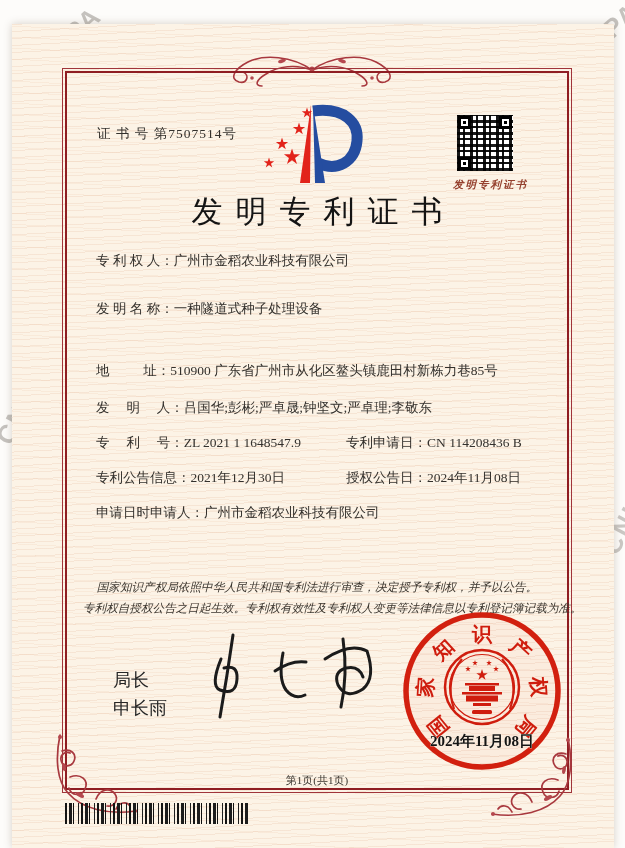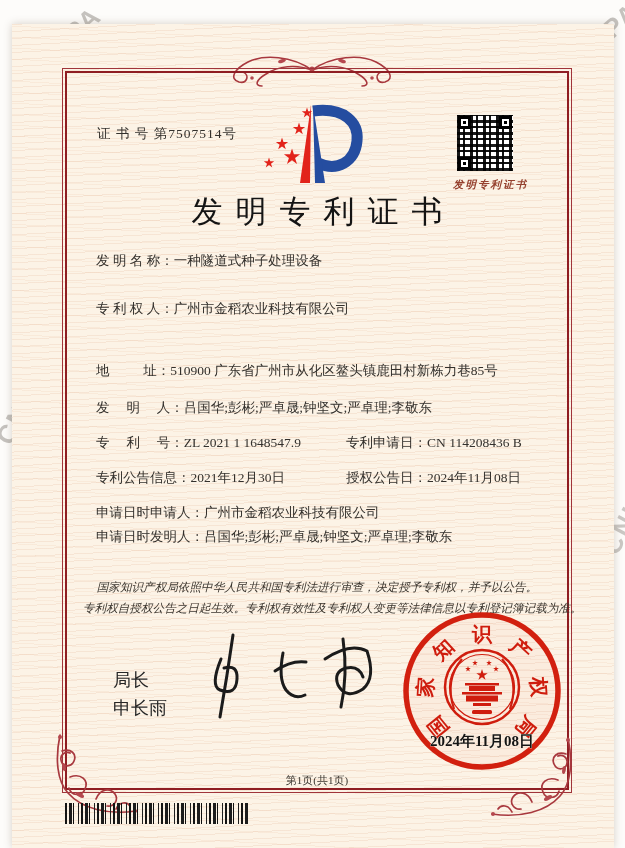--- a/index.html
+++ b/index.html
@@ -127,42 +127,39 @@
           <div class="finder f-tr"></div>
           <div class="finder f-bl"></div>
         </div>
         <div class="qr-label">发明专利证书</div>
       </div>
 
       <div class="title">发明专利证书</div>
 
       <div class="rows">
         <div class="row">
+          <span class="lbl">专 利 权 人：</span><span>广州市金稻农业科技有限公司</span>
+        </div>
+        <div class="row">
           <span class="lbl">发 明 名 称：</span><span>一种隧道式种子处理设备</span>
         </div>
         <div class="row">
-          <span class="lbl">专 利 权 人：</span><span>广州市金稻农业科技有限公司</span>
-        </div>
-        <div class="row">
           <span class="lbl">地          址：</span><span>510900 广东省广州市从化区鳌头镇鹿田村新栋力巷85号</span>
         </div>
         <div class="row">
           <span class="lbl">发     明     人：</span><span>吕国华;彭彬;严卓晟;钟坚文;严卓理;李敬东</span>
         </div>
         <div class="row">
           <span class="col1"><span class="lbl">专     利     号：</span><span>ZL 2021 1 1648547.9</span></span><span class="col2"><span class="lbl">专利申请日：</span><span>CN 114208436 B</span></span>
         </div>
         <div class="row">
           <span class="col1"><span class="lbl">专利公告信息：</span><span>2021年12月30日</span></span><span class="col2"><span class="lbl">授权公告日：</span><span>2024年11月08日</span></span>
         </div>
         <div class="row">
           <span class="lbl">申请日时申请人：</span><span>广州市金稻农业科技有限公司</span>
-        </div>
-        <div class="row">
-          <span class="lbl">申请日时发明人：</span><span>吕国华;彭彬;严卓晟;钟坚文;严卓理;李敬东</span>
         </div>
       </div>
 
       <div class="legal">
         <div>国家知识产权局依照中华人民共和国专利法进行审查，决定授予专利权，并予以公告。</div>
         <div>专利权自授权公告之日起生效。专利权有效性及专利权人变更等法律信息以专利登记簿记载为准。</div>
       </div>
 
       <div class="director">
         <div>局长</div>

